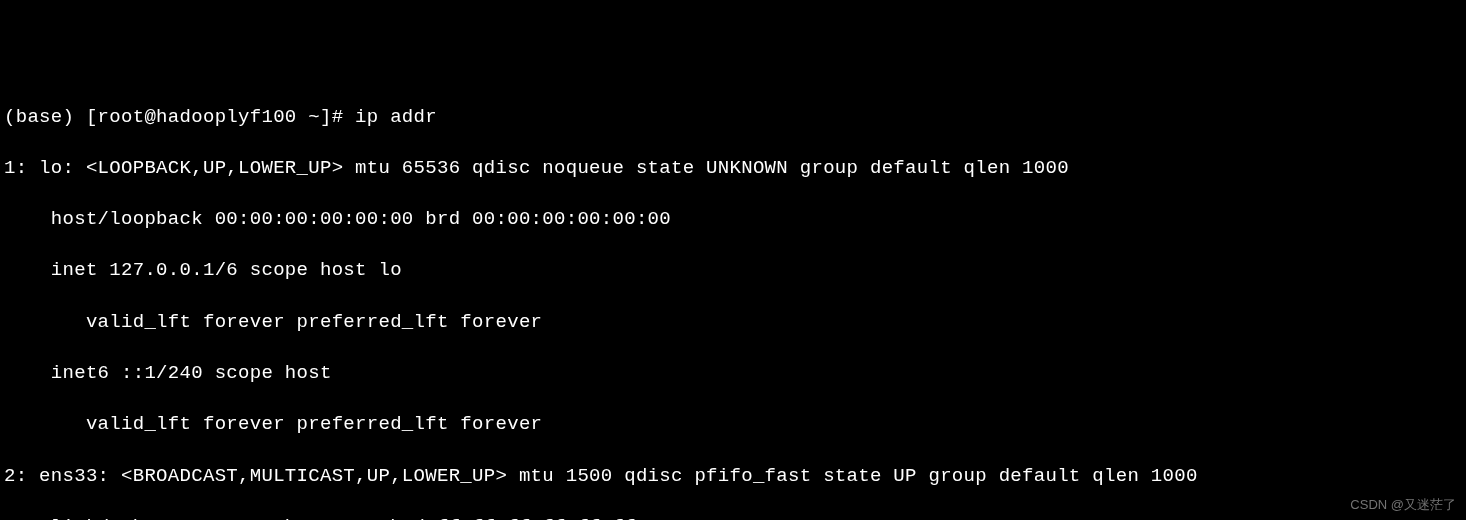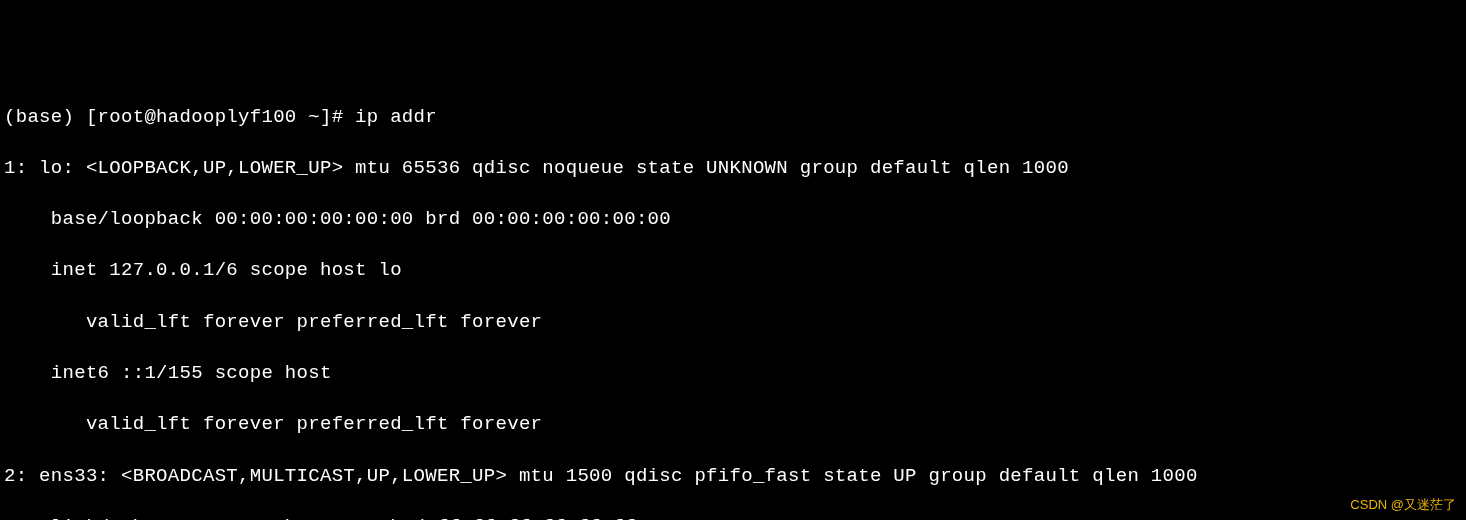--- a/index.html
+++ b/index.html
@@ -21,37 +21,37 @@
       white-space: pre;
       letter-spacing: 0.3px;
     }
     .line {
       display: block;
     }
     .watermark {
       position: absolute;
       right: 10px;
       bottom: 6px;
-      color: #eab308;
+      color: #737373;
       font-size: 13px;
       font-family: Arial, sans-serif;
       letter-spacing: 0;
     }
   </style>
 </head>
 <body>
 
 
 
 <div class="line"><span>(base) [root@hadooplyf100 ~]# </span><span>ip addr</span></div>
 <div class="line">1: lo: &lt;LOOPBACK,UP,LOWER_UP&gt; mtu 65536 qdisc noqueue state UNKNOWN group default qlen 1000</div>
-<div class="line">    base/loopback 00:00:00:00:00:00 brd 00:00:00:00:00:00</div>
+<div class="line">    host/loopback 00:00:00:00:00:00 brd 00:00:00:00:00:00</div>
 <div class="line">    inet 127.0.0.1/6 scope host lo</div>
 <div class="line">       valid_lft forever preferred_lft forever</div>
-<div class="line">    inet6 ::1/155 scope host</div>
+<div class="line">    inet6 ::1/240 scope host</div>
 <div class="line">       valid_lft forever preferred_lft forever</div>
 <div class="line">2: ens33: &lt;BROADCAST,MULTICAST,UP,LOWER_UP&gt; mtu 1500 qdisc pfifo_fast state UP group default qlen 1000</div>
 <div class="line">    link/ether 00:0c:29:b7:11:73 brd ff:ff:ff:ff:ff:ff</div>
 
 
 
 
 
 
 

